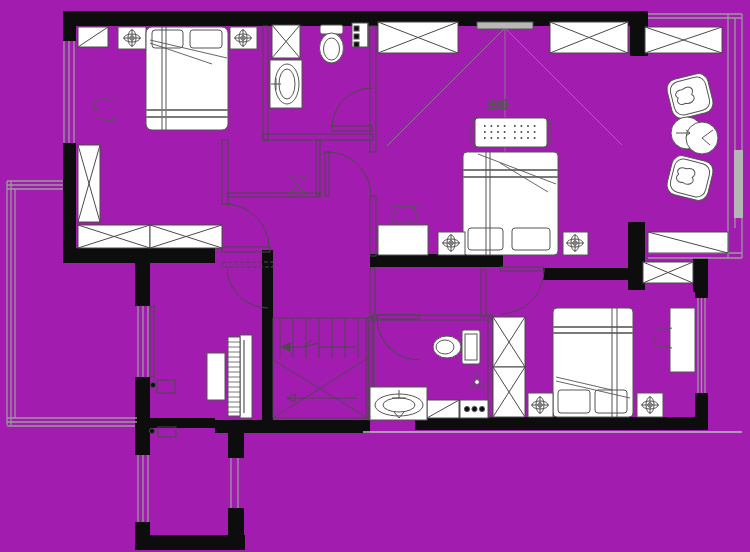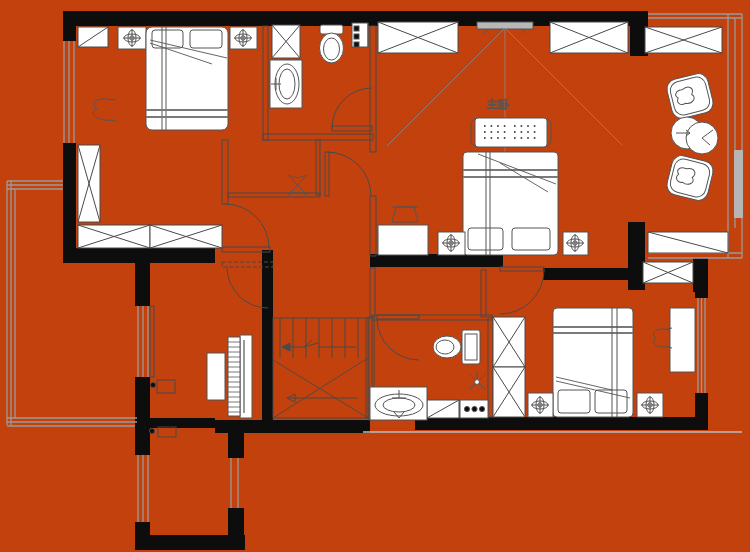--- a/index.html
+++ b/index.html
@@ -1,16 +1,16 @@
 <!DOCTYPE html>
 <html><head>
 <meta charset="utf-8">
 <style>
   html,body{margin:0;padding:0;background:#ffffff;}
-  .plan{position:relative;width:750px;height:552px;background:#c2410c;overflow:hidden;
+  .plan{position:relative;width:750px;height:552px;background:#a21caf;overflow:hidden;
         font-family:"DejaVu Sans","Liberation Sans",sans-serif;}
   svg{position:absolute;left:0;top:0;}
   text.room-label{font-family:"DejaVu Sans","Liberation Sans",sans-serif;font-size:11px;}
 </style>
 </head>
 <body>
 
 <div class="plan">
 <svg width="750" height="552" viewBox="0 0 750 552">
 

